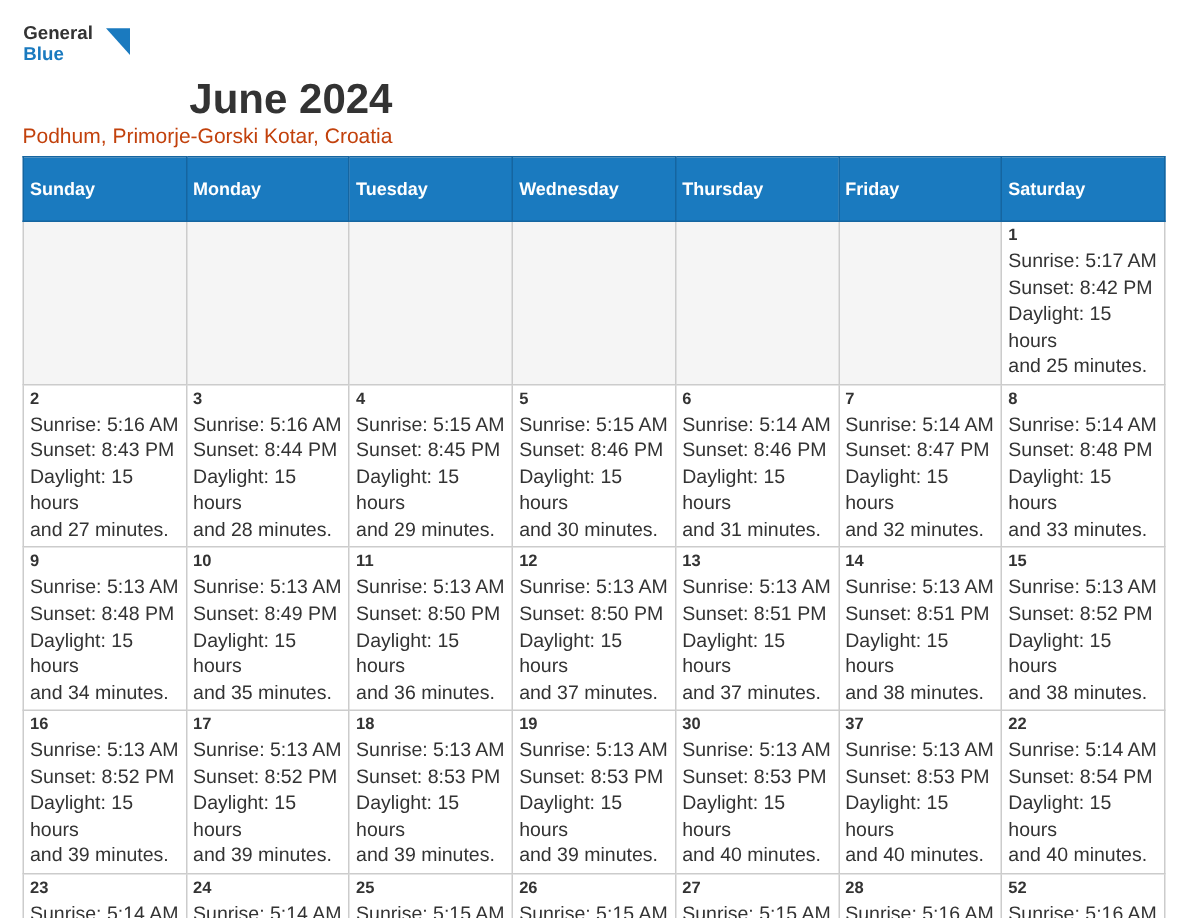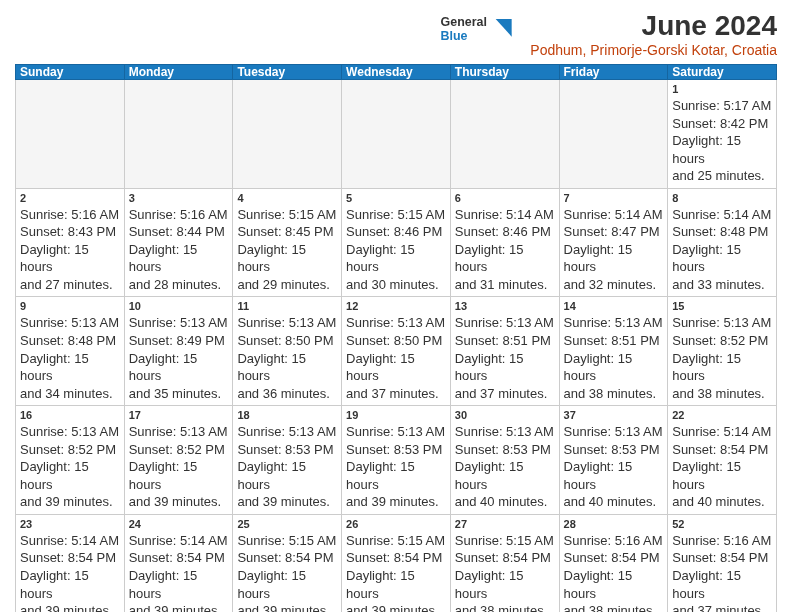--- a/index.html
+++ b/index.html
@@ -5,23 +5,24 @@
     * { box-sizing: border-box; margin: 0; padding: 0; }
     body {
       font-family: Arial, sans-serif;
       background: #fff;
       width: 792px;
       min-height: 612px;
       padding: 10px 15px;
     }
     .header {
       display: flex;
-      justify-content: flex-end;
+      justify-content: flex-start;
       align-items: flex-start;
       margin-bottom: 6px;
+      flex-direction: column;
     }
     .logo {
       display: flex;
       flex-direction: column;
       align-items: flex-start;
     }
     .logo-svg {
       width: 90px;
       height: 40px;
     }
@@ -40,21 +41,21 @@
     .calendar {
       width: 100%;
       border-collapse: collapse;
       border: 1px solid #ccc;
     }
     .calendar th {
       background: #1a7abf;
       color: #fff;
       font-size: 12px;
       font-weight: bold;
-      padding: 0 4px;
+      padding: 14px 4px;
       text-align: left;
       border: 1px solid #1565a0;
     }
     .calendar td {
       width: calc(100%/7);
       vertical-align: top;
       padding: 3px 4px;
       border: 1px solid #ccc;
       font-size: 9.5px;
       color: #333;

